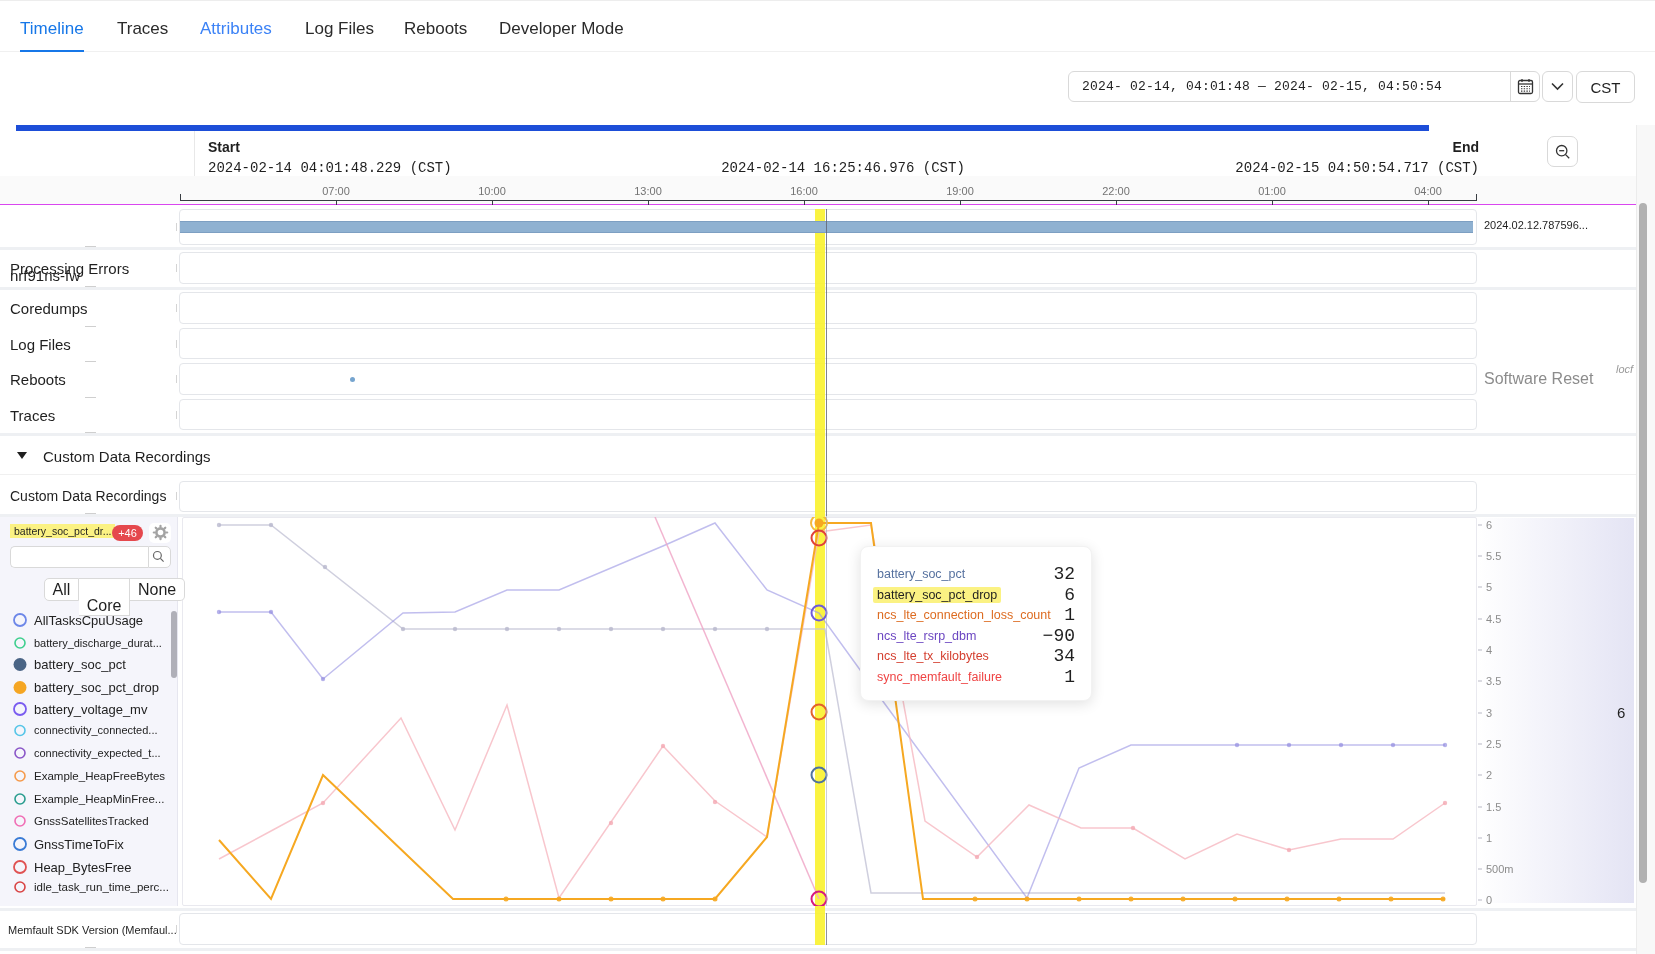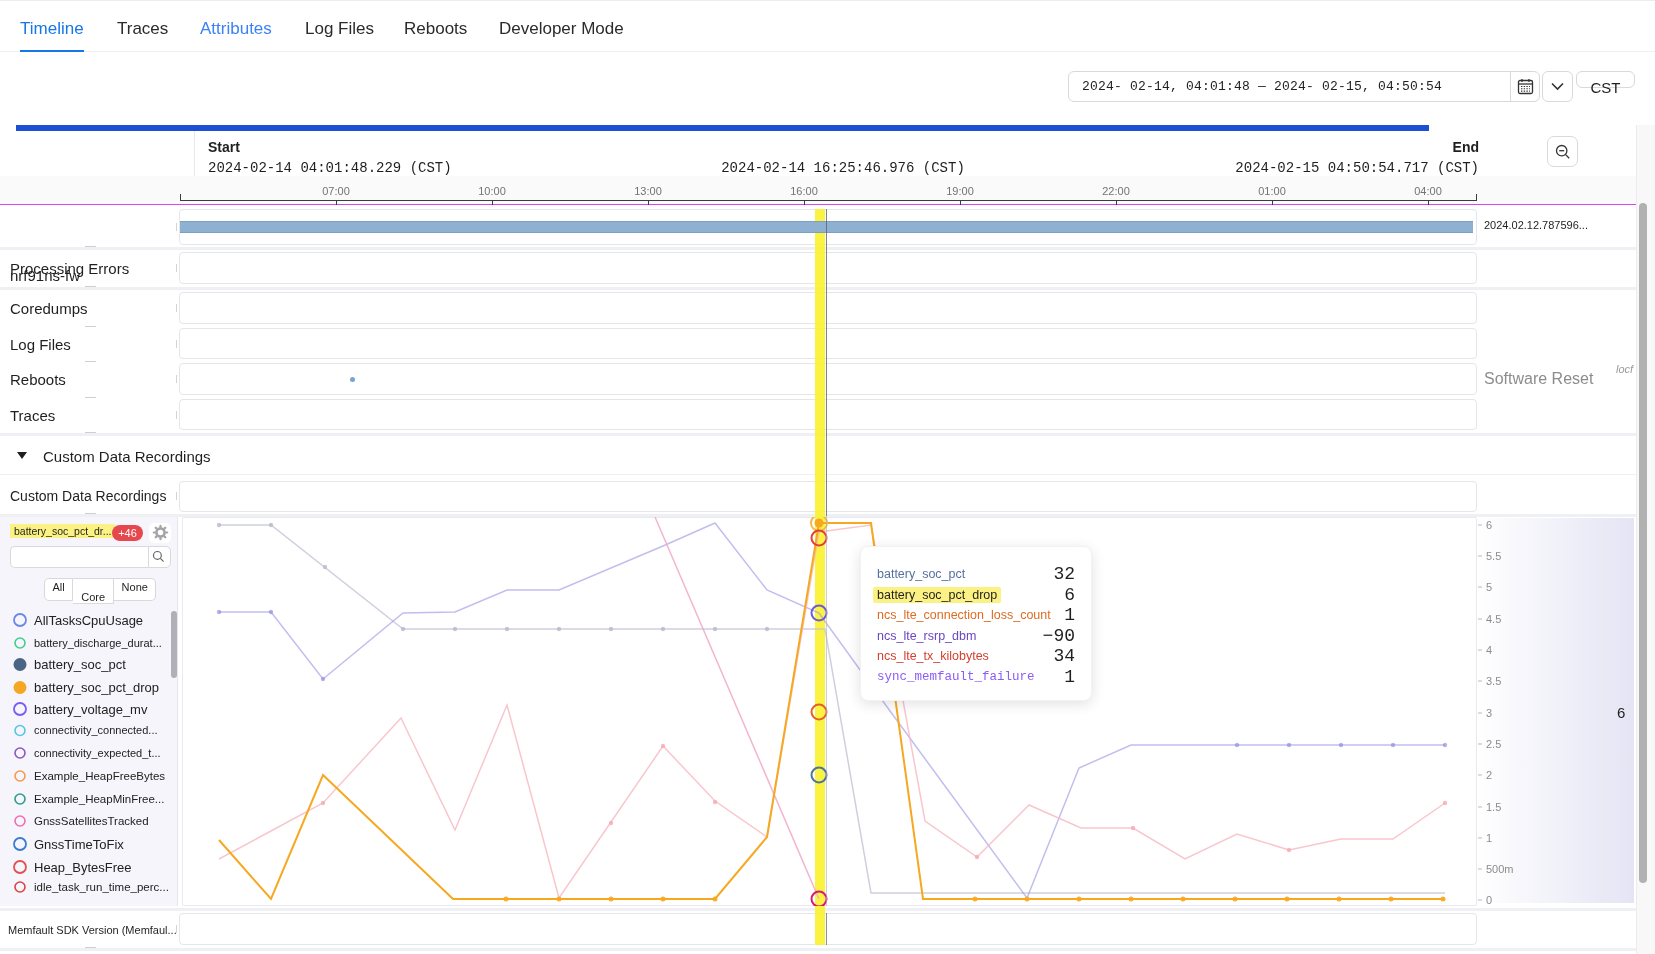--- a/index.html
+++ b/index.html
@@ -38,21 +38,21 @@
         <line x1="4" y1="10.8" x2="13" y2="10.8" stroke-dasharray="1.4 1.3"></line>
         <line x1="4" y1="13.1" x2="13" y2="13.1" stroke-dasharray="1.4 1.3"></line>
       </g>
   </svg>
 </div>
 <div class="abs" style="left:1542px;top:71px;width:31px;height:31px;border:1px solid #d9d9d9;border-radius:6px;">
   <svg class="abs" style="left:8px;top:10px;" width="13" height="9" viewBox="0 0 13 9" fill="none" stroke="#333" stroke-width="1.6">
       <polyline points="1,1.5 6.5,7 12,1.5"></polyline>
     </svg>
 </div>
-<div class="abs" style="left:1576px;top:71px;width:59px;height:17px;border:1px solid #d9d9d9;border-radius:6px;text-align:center;">
+<div class="abs" style="left:1576px;top:71px;width:59px;height:32px;border:1px solid #d9d9d9;border-radius:6px;text-align:center;">
   <span class="abs" style="left:0;width:57px;top:7px;font-size:15px;color:#1f1f1f;">CST</span>
 </div>
 
 <div class="abs" style="left:16px;top:125px;width:1413px;height:51px;border-top:6px solid #1d4ed8;">
   <div class="abs" style="left:178px;top:0;width:1px;height:51px;background:#e8e8e8;"></div>
   <div class="abs" style="left:192px;top:8px;font-size:14px;font-weight:700;color:#1f1f1f;">Start</div>
   <div class="abs mono" style="left:192px;top:29px;font-size:14px;color:#1f1f1f;">2024-02-14 04:01:48.229 (CST)</div>
   <div class="abs mono" style="left:705px;top:29px;width:244px;text-align:center;font-size:14px;color:#1f1f1f;">2024-02-14 16:25:46.976 (CST)</div>
   <div class="abs" style="left:1219px;top:8px;width:244px;text-align:right;font-size:14px;font-weight:700;color:#1f1f1f;">End</div>
   <div class="abs mono" style="left:1219px;top:29px;width:244px;text-align:right;font-size:14px;color:#1f1f1f;">2024-02-15 04:50:54.717 (CST)</div>
@@ -158,23 +158,23 @@
       <line x1="12.6" y1="4.4" x2="13.3" y2="3.7"></line>
   </g>
 </svg>
 <div class="abs" style="left:10px;top:546px;width:138px;height:22px;background:#fff;border:1px solid #d9d9d9;border-right:none;border-radius:5px 0 0 5px;z-index:3;"></div>
 <div class="abs" style="left:148px;top:546px;width:23px;height:22px;background:#fff;border:1px solid #d9d9d9;border-radius:0 5px 5px 0;z-index:3;">
   <svg style="position:absolute;left:3px;top:3px;" width="13" height="13" viewBox="0 0 13 13" fill="none" stroke="#666" stroke-width="1.2">
       <circle cx="5.4" cy="5.4" r="3.9"></circle>
       <line x1="8.4" y1="8.4" x2="11.6" y2="11.6"></line>
     </svg>
 </div>
-<div class="abs" style="left:44px;top:578px;height:23px;display:flex;z-index:3;font-size:11px;color:#1f1f1f;">
+<div class="abs" style="left:44px;top:578px;height:23px;display:flex;z-index:3;font-size:16px;color:#1f1f1f;">
   <div style="border:1px solid #d9d9d9;border-radius:5px 0 0 5px;padding:2px 7.5px;background:#fff;">All</div>
-  <div style="border:1px solid #d9d9d9;border-left:none;padding:12px 8px;background:#fff;">Core</div>
+  <div style="border:1px solid #d9d9d9;border-left:none;padding:18px 8px;background:#fff;">Core</div>
   <div style="border:1px solid #d9d9d9;border-left:none;border-radius:0 5px 5px 0;padding:2px 7.5px;background:#fff;">None</div>
 </div>
 
 <svg class="abs" style="left:0;top:604px;z-index:3;" width="178" height="300">
   <g font-family="Liberation Sans, sans-serif" fill="#222">
     <circle cx="20" cy="16" r="6" fill="none" stroke="#6d87e8" stroke-width="1.8"></circle>
       <text x="34" y="20.5" font-size="13">AllTasksCpuUsage</text>
     <circle cx="20" cy="39" r="5" fill="none" stroke="#3ecf8e" stroke-width="1.6"></circle>
       <text x="34" y="42.5" font-size="11">battery_discharge_durat...</text>
     <circle cx="20" cy="60.5" r="6.5" fill="#4a6485"></circle>
@@ -309,21 +309,21 @@
   <circle cx="819" cy="899" r="7.5" stroke="#d6197f" stroke-width="2"></circle>
 </svg>
 
 <div class="abs" style="left:860px;top:546px;width:232px;height:155px;background:#fff;border:1px solid #f2f2f2;border-radius:8px;box-shadow:0 3px 14px rgba(0,0,0,0.12);z-index:9;font-size:12.5px;">
   <div class="abs" style="left:16px;top:17px;line-height:20.6px;white-space:nowrap;">
     <div style="color:#56719f;">battery_soc_pct</div>
     <div><span style="background:#fbf283;padding:1px 4px;margin-left:-4px;border-radius:2px;color:#1f1f1f;">battery_soc_pct_drop</span></div>
     <div style="color:#dd6b20;">ncs_lte_connection_loss_count</div>
     <div style="color:#6b46c1;">ncs_lte_rsrp_dbm</div>
     <div style="color:#d43f2f;">ncs_lte_tx_kilobytes</div>
-    <div style="color:#8b5cf6;font-family:Liberation Mono, monospace;">sync_memfault_failure</div>
+    <div style="color:#ef4444;">sync_memfault_failure</div>
   </div>
   <div class="abs mono" style="right:16px;top:17px;line-height:20.6px;text-align:right;color:#1f1f1f;font-size:18px;">
     <div>32</div>
       <div>6</div>
       <div>1</div>
       <div>−90</div>
       <div>34</div>
       <div>1</div>
   </div>
 </div>

